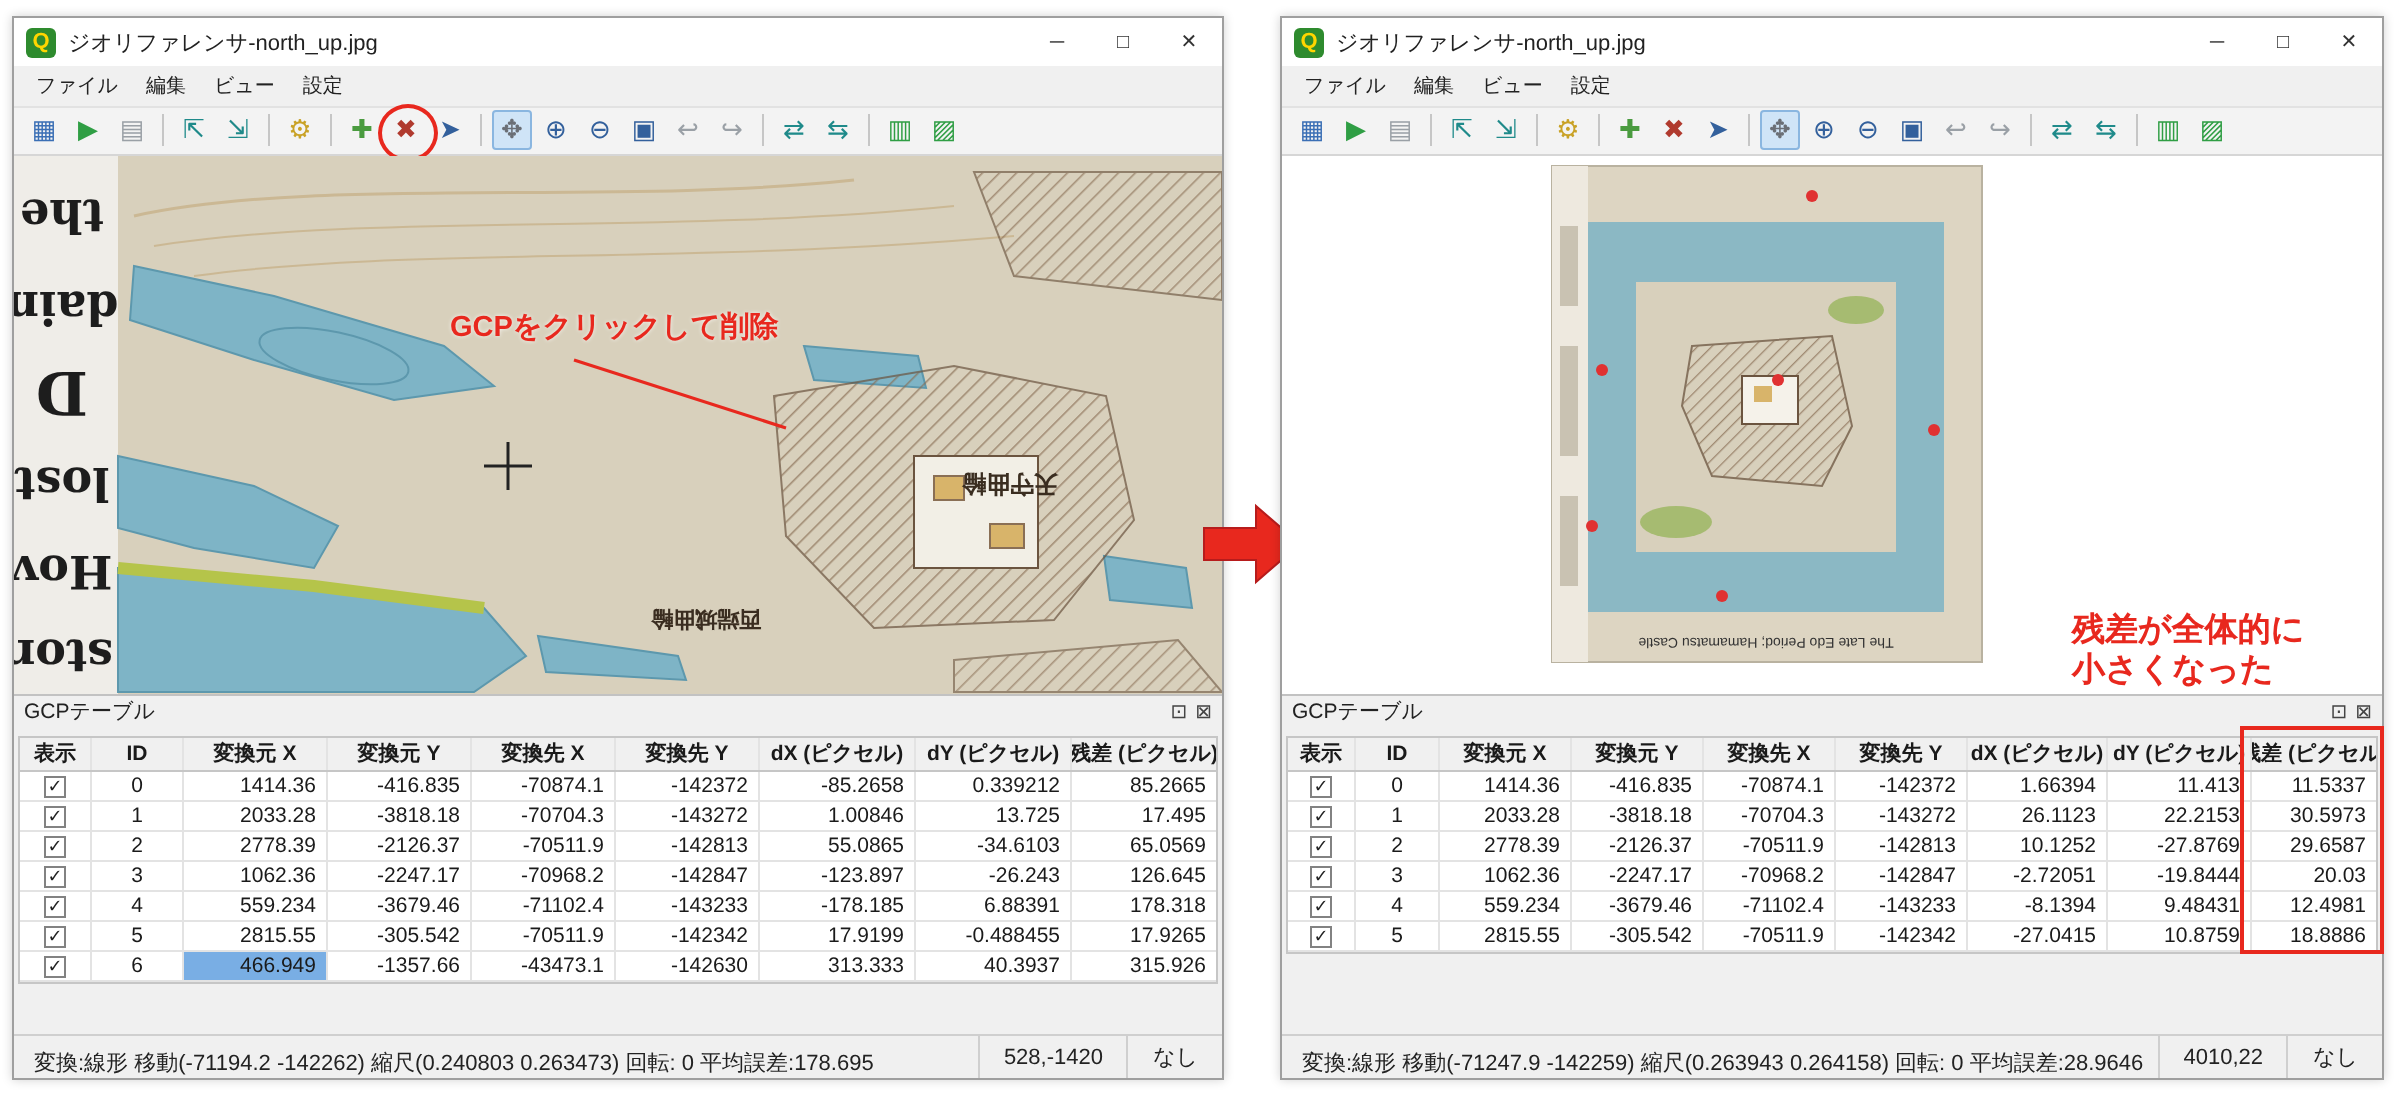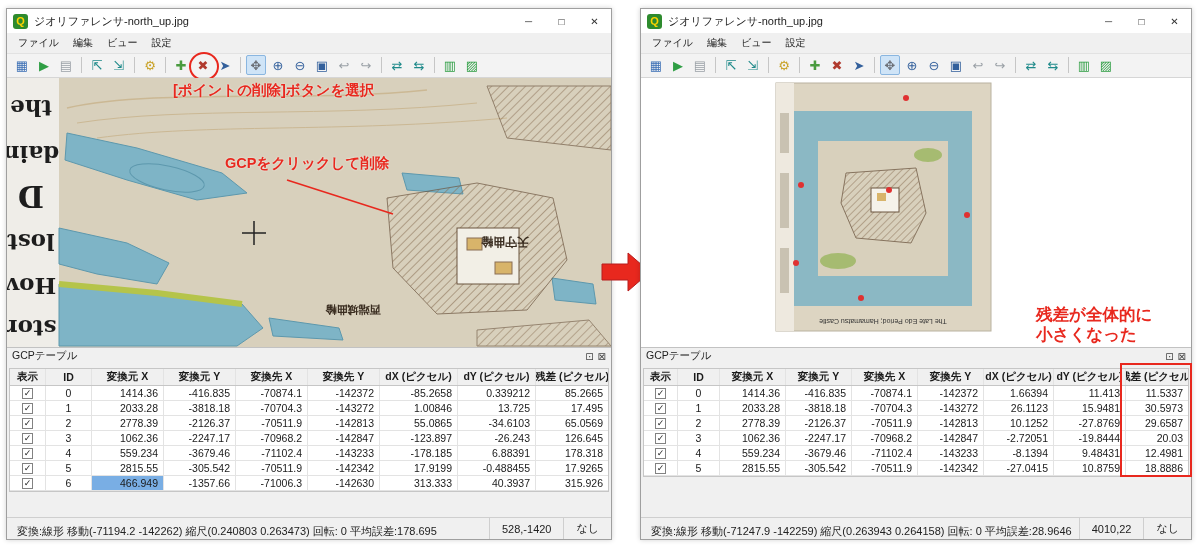--- a/index.html
+++ b/index.html
@@ -134,21 +134,20 @@
       <g fill="#3a2d20" font-weight="bold" text-anchor="middle">
         <text x="498" y="170" font-size="12" transform="rotate(180 498 165)">天守曲輪</text>
         <text x="346" y="238" font-size="11" transform="rotate(180 346 233)">西端城曲輪</text>
       </g>
       <g stroke="#222" stroke-width="1.5">
         <line x1="247" y1="143" x2="247" y2="167"></line>
         <line x1="235" y1="155" x2="259" y2="155"></line>
       </g>
       <line x1="280" y1="102" x2="386" y2="136" stroke="#e8281e" stroke-width="1.6"></line>
     </svg>
-    <div class="note-red" style="left:166px;top:3px">[ポイントの削除]ボタンを選択</div>
     <div class="note-red" style="left:218px;top:76px">GCPをクリックして削除</div>
   </div>
 
   <div class="gcp-panel">
     <div class="panel-title">
       <span>GCPテーブル</span>
       <span class="spacer"></span>
       <span class="panel-icon">⊡</span>
       <span class="panel-icon">⊠</span>
     </div>
@@ -242,21 +241,21 @@
           <div class="td c7">-0.488455</div>
           <div class="td c8">17.9265</div>
         </div>
         <div class="tr">
           <div class="td c0 center">
             <span class="cb">✓</span>
           </div>
           <div class="td c1 center">6</div>
           <div class="td c2 selected-cell">466.949</div>
           <div class="td c3">-1357.66</div>
-          <div class="td c4">-71006.3</div>
+          <div class="td c4">-43473.1</div>
           <div class="td c5">-142630</div>
           <div class="td c6">313.333</div>
           <div class="td c7">40.3937</div>
           <div class="td c8">315.926</div>
         </div>
       </div>
   </div>
 
   <div class="statusbar">
     <div class="status-main">変換:線形 移動(-71194.2 -142262) 縮尺(0.240803 0.263473) 回転: 0 平均誤差:178.695</div>
@@ -384,21 +383,21 @@
         <div class="tr">
           <div class="td c0 center">
             <span class="cb">✓</span>
           </div>
           <div class="td c1 center">1</div>
           <div class="td c2">2033.28</div>
           <div class="td c3">-3818.18</div>
           <div class="td c4">-70704.3</div>
           <div class="td c5">-143272</div>
           <div class="td c6">26.1123</div>
-          <div class="td c7">15.9481</div>
+          <div class="td c7">22.2153</div>
           <div class="td c8">30.5973</div>
         </div>
         <div class="tr">
           <div class="td c0 center">
             <span class="cb">✓</span>
           </div>
           <div class="td c1 center">2</div>
           <div class="td c2">2778.39</div>
           <div class="td c3">-2126.37</div>
           <div class="td c4">-70511.9</div>

